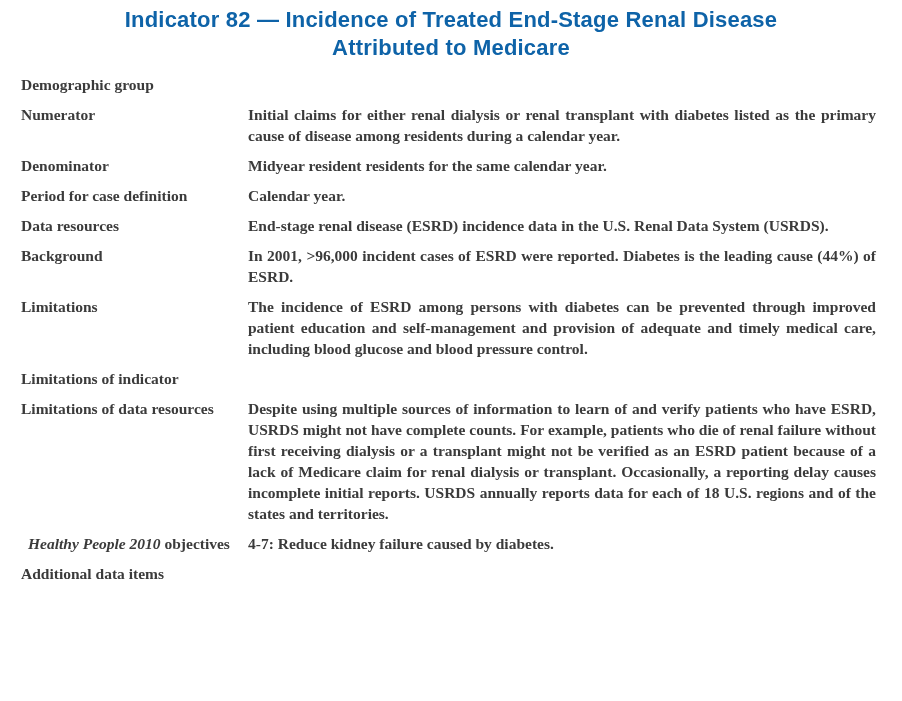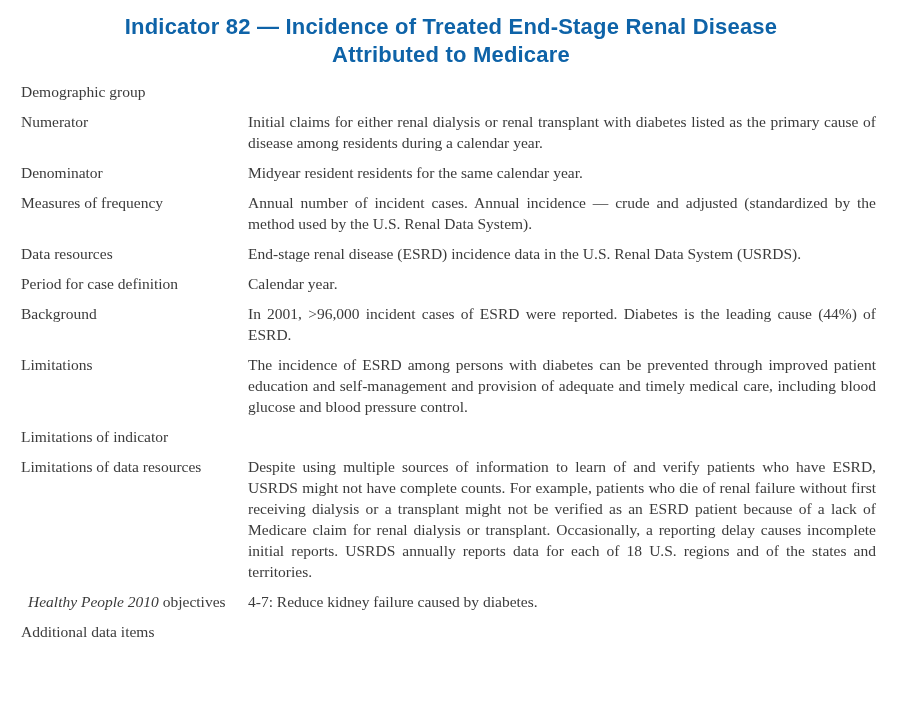--- a/index.html
+++ b/index.html
@@ -16,31 +16,32 @@
     width: 902px;
     height: 701px;
     background: #ffffff;
     overflow: hidden;
     font-family: "Liberation Serif", serif;
     font-size: 15.5px;
     line-height: 21px;
     color: var(--body-color);
   }
   .title {
-    margin: 13px 10px 0 10px;
+    margin: 6px 10px 0 10px;
     text-align: center;
     font-family: "Liberation Sans", sans-serif;
     font-weight: bold;
     font-size: 22px;
     line-height: 28px;
     color: var(--title-color);
     letter-spacing: 0.2px;
   }
   .rows {
     margin: 12px 26px 0 21px;
+    font-weight: bold;
   }
   .row {
     display: flex;
     margin-bottom: 9px;
   }
   .label {
     width: 227px;
     flex-shrink: 0;
     padding-right: 10px;
     box-sizing: border-box;
@@ -71,33 +72,29 @@
   <div class="row">
     <div class="label"><span class="label-text">Numerator</span></div>
     <div class="content">Initial claims for either renal dialysis or renal transplant with diabetes listed as the primary cause of disease among residents during a calendar year.</div>
   </div>
 
   <div class="row">
     <div class="label"><span class="label-text">Denominator</span></div>
     <div class="content">Midyear resident residents for the same calendar year.</div>
   </div>
 
+
   <div class="row">
-    <div class="label"><span class="label-text">Measures of frequency</span></div>
-    <div class="content">Annual number of incident cases. Annual incidence — crude and adjusted (standardized by the method used by the U.S. Renal Data System).</div>
+    <div class="label"><span class="label-text">Period for case definition</span></div>
+    <div class="content">Calendar year.</div>
   </div>
 
   <div class="row">
     <div class="label"><span class="label-text">Data resources</span></div>
     <div class="content">End-stage renal disease (ESRD) incidence data in the U.S. Renal Data System (USRDS).</div>
-  </div>
-
-  <div class="row">
-    <div class="label"><span class="label-text">Period for case definition</span></div>
-    <div class="content">Calendar year.</div>
   </div>
 
   <div class="row">
     <div class="label"><span class="label-text">Background</span></div>
     <div class="content">In 2001, &gt;96,000 incident cases of ESRD were reported. Diabetes is the leading cause (44%) of ESRD.</div>
   </div>
 
   <div class="row">
     <div class="label"><span class="label-text">Limitations</span></div>
     <div class="content">The incidence of ESRD among persons with diabetes can be prevented through improved patient education and self-management and provision of adequate and timely medical care, including blood glucose and blood pressure control.</div>

